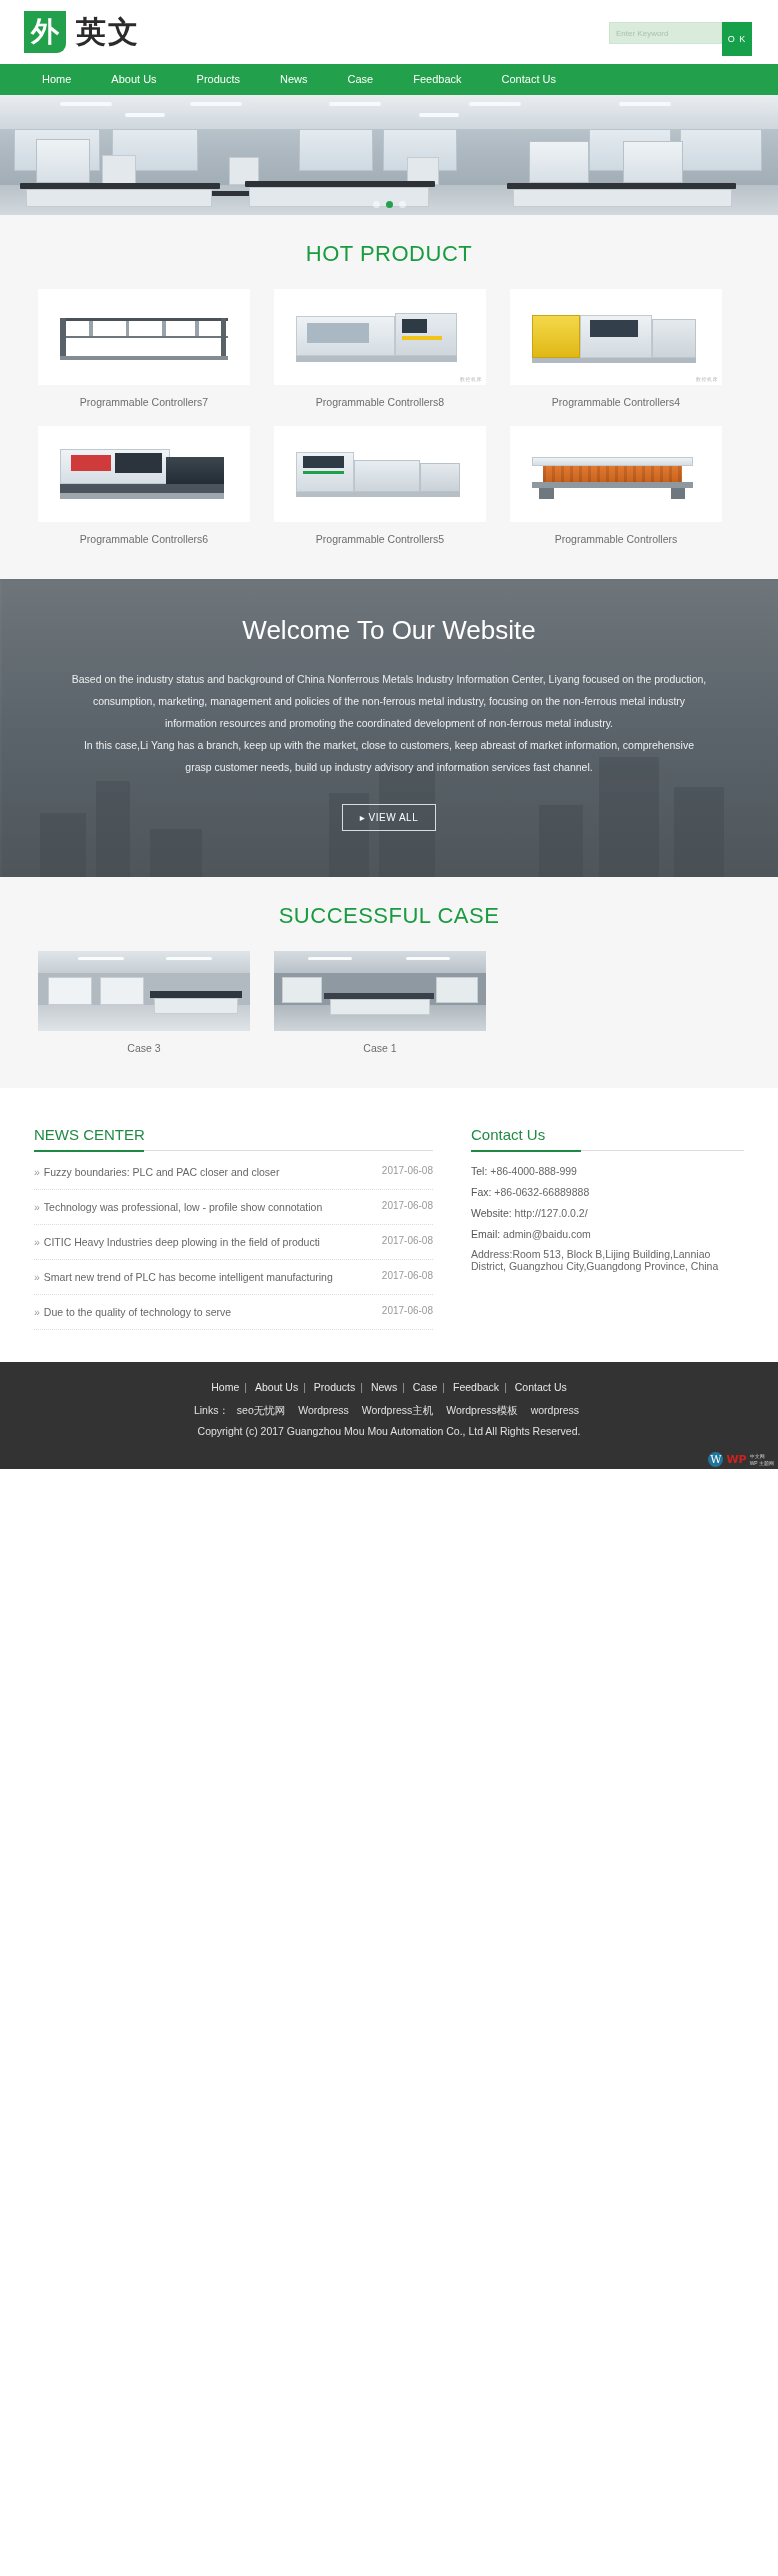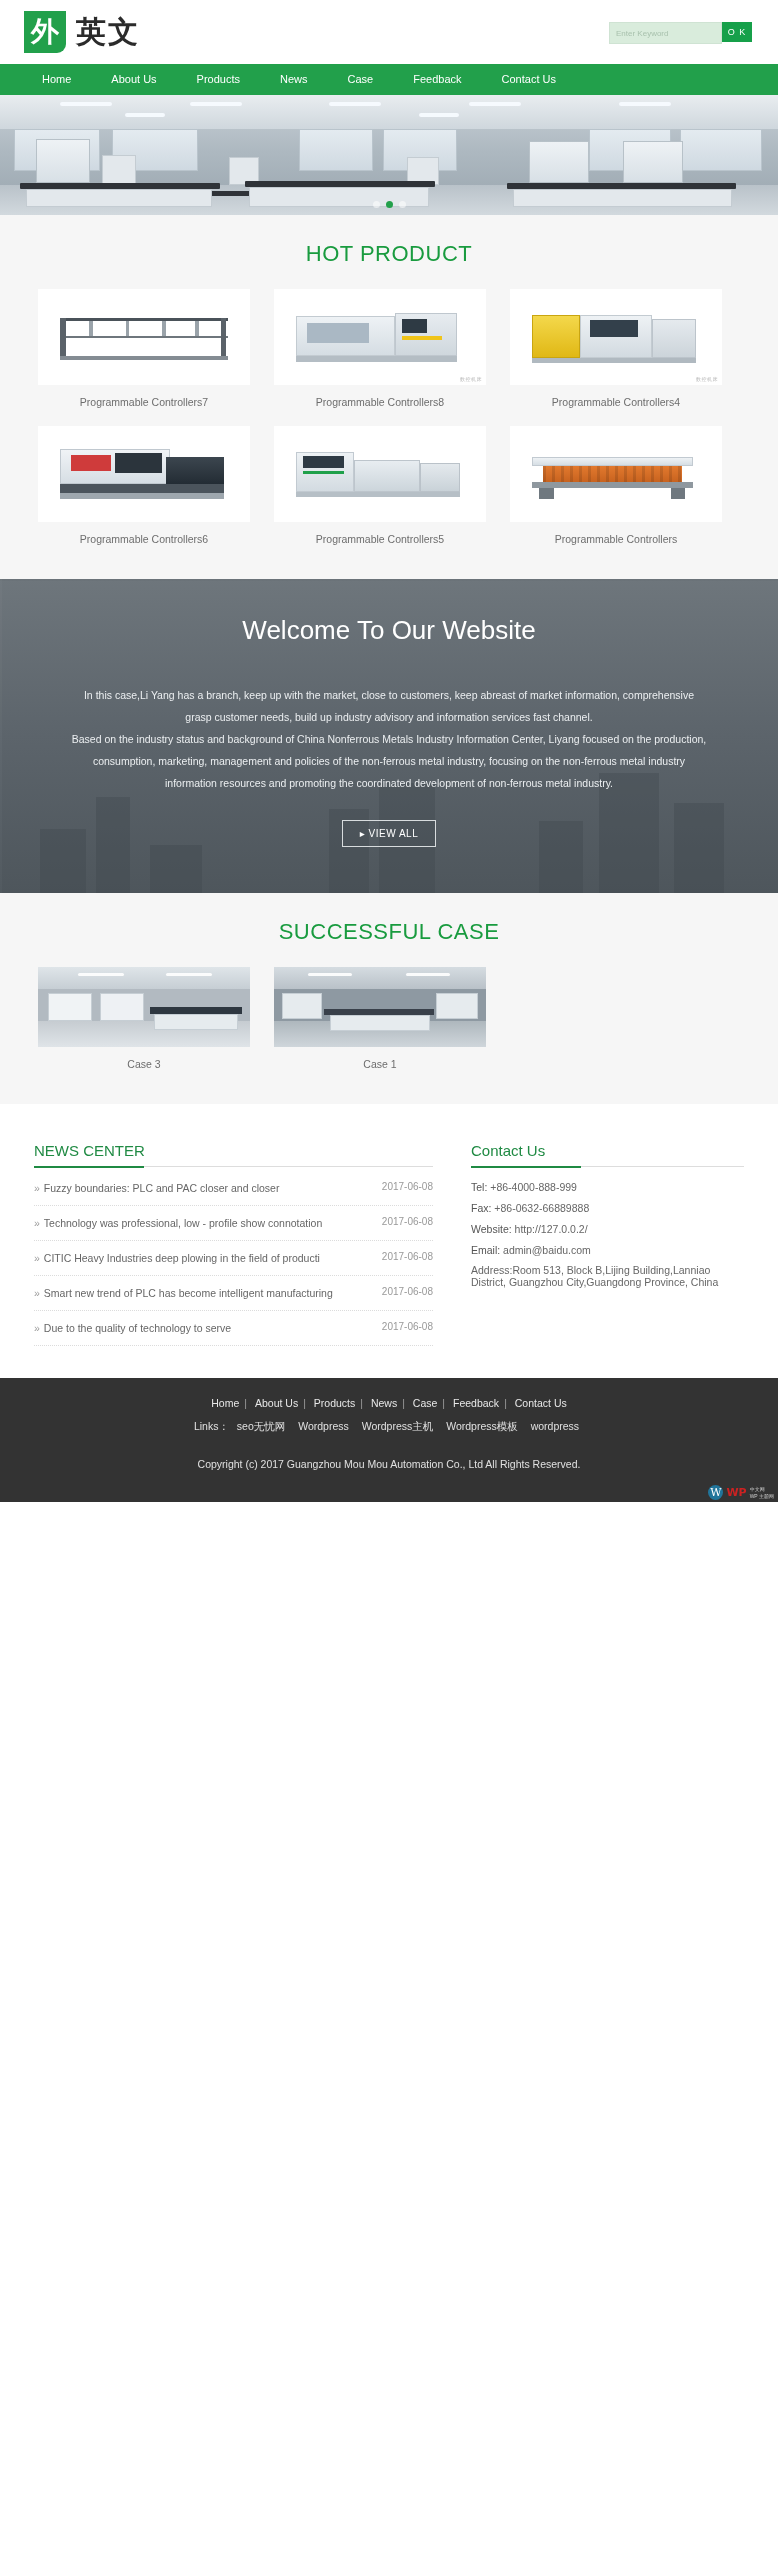--- a/index.html
+++ b/index.html
@@ -52,21 +52,21 @@
     border: 1px solid #cfe3d3;
     background: #d9ecdc;
     font-size: 8px;
     color: #9bb3a0;
     padding: 0 6px;
     outline: none;
     font-family: "Liberation Sans", sans-serif;
   }
   .search-input::placeholder { color: #a9c2ae; }
   .search-btn {
-    width: 30px; height: 20px;
+    width: 30px; height: 34px;
     background: #16a04a;
     color: #fff;
     border: none;
     font-size: 9px;
     letter-spacing: 1px;
     cursor: pointer;
     font-family: "Liberation Sans", sans-serif;
   }
 
   
@@ -192,21 +192,21 @@
       linear-gradient(180deg, rgba(0,0,0,.05) 0 2px, transparent 2px 22px);
     opacity: .5;
   }
   .welcome-city {
     position: absolute; bottom: 0; left: 0; right: 0; height: 120px;
     opacity: .35;
   }
   .wc-b { position: absolute; bottom: 0; background: #3e464c; }
   .welcome-inner { position: relative; width: 639px; margin: 0 auto; text-align: center; }
   .welcome h2 {
-    color: #fff; font-size: 26px; font-weight: normal; margin-bottom: 38px;
+    color: #fff; font-size: 26px; font-weight: normal; margin-bottom: 22px;
   }
   .welcome p {
     color: #eceff1; font-size: 10.5px; line-height: 22px;
   }
   .view-all {
     display: inline-block;
     margin-top: 26px;
     border: 1px solid #d8dcde;
     color: #fff;
     background: transparent;
@@ -268,21 +268,21 @@
   
   .footer {
     background: #333333;
     padding: 19px 0 32px;
     text-align: center;
     position: relative;
   }
   .foot-nav { font-size: 10.5px; color: #e8e8e8; margin-bottom: 11px; }
   .foot-nav a { color: #e8e8e8; text-decoration: none; padding: 0 3px; cursor: pointer; }
   .foot-nav .sep { color: #9b9b9b; padding: 0 2px; }
-  .foot-links { font-size: 10.5px; color: #e0e0e0; margin-bottom: 24px; }
+  .foot-links { font-size: 10.5px; color: #e0e0e0; margin-bottom: 7px; }
   .foot-links a { color: #e0e0e0; text-decoration: none; padding: 0 5px; cursor: pointer; }
   .foot-copy { font-size: 10.5px; color: #e0e0e0; }
   .foot-badge {
     position: absolute; right: 4px; bottom: 2px;
     display: flex; align-items: center; gap: 3px;
   }
   .wp-circle {
     width: 15px; height: 15px; border-radius: 50%;
     background: #21759b; color: #fff;
     font-size: 11px; line-height: 15px; text-align: center;
@@ -462,22 +462,22 @@
     <div class="wc-b" style="left:96px;width:34px;height:96px;"></div>
     <div class="wc-b" style="left:150px;width:52px;height:48px;"></div>
     <div class="wc-b" style="left:329px;width:40px;height:84px;"></div>
     <div class="wc-b" style="left:379px;width:56px;height:110px;"></div>
     <div class="wc-b" style="left:539px;width:44px;height:72px;"></div>
     <div class="wc-b" style="left:599px;width:60px;height:120px;"></div>
     <div class="wc-b" style="left:674px;width:50px;height:90px;"></div>
   </div>
   <div class="welcome-inner">
     <h2>Welcome To Our Website</h2>
+    <p>Based on the industry status and background of China Nonferrous Metals Industry Information Center, Liyang focused on the production, consumption, marketing, management and policies of the non-ferrous metal industry, focusing on the non-ferrous metal industry information resources and promoting the coordinated development of non-ferrous metal industry.</p>
     <p>In this case,Li Yang has a branch, keep up with the market, close to customers, keep abreast of market information, comprehensive grasp customer needs, build up industry advisory and information services fast channel.</p>
-    <p>Based on the industry status and background of China Nonferrous Metals Industry Information Center, Liyang focused on the production, consumption, marketing, management and policies of the non-ferrous metal industry, focusing on the non-ferrous metal industry information resources and promoting the coordinated development of non-ferrous metal industry.</p>
     <button class="view-all">▸ VIEW ALL</button>
   </div>
 </div>
 
 <div class="section-case">
   <div class="wrap">
     <h2 class="sec-title">SUCCESSFUL CASE</h2>
     <div class="case-grid">
 
 

